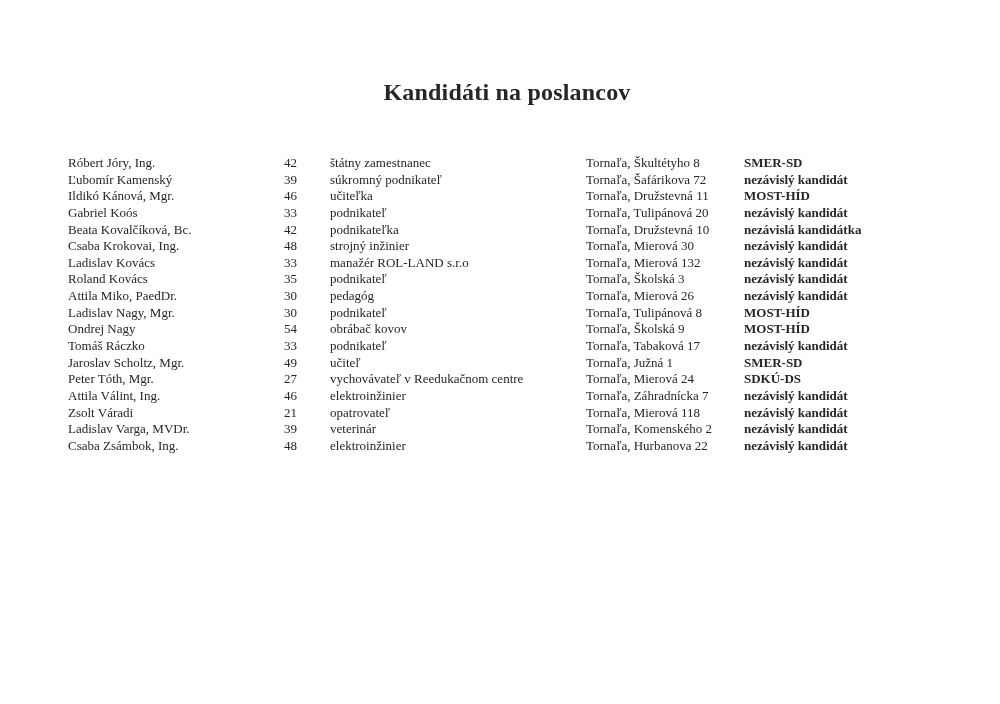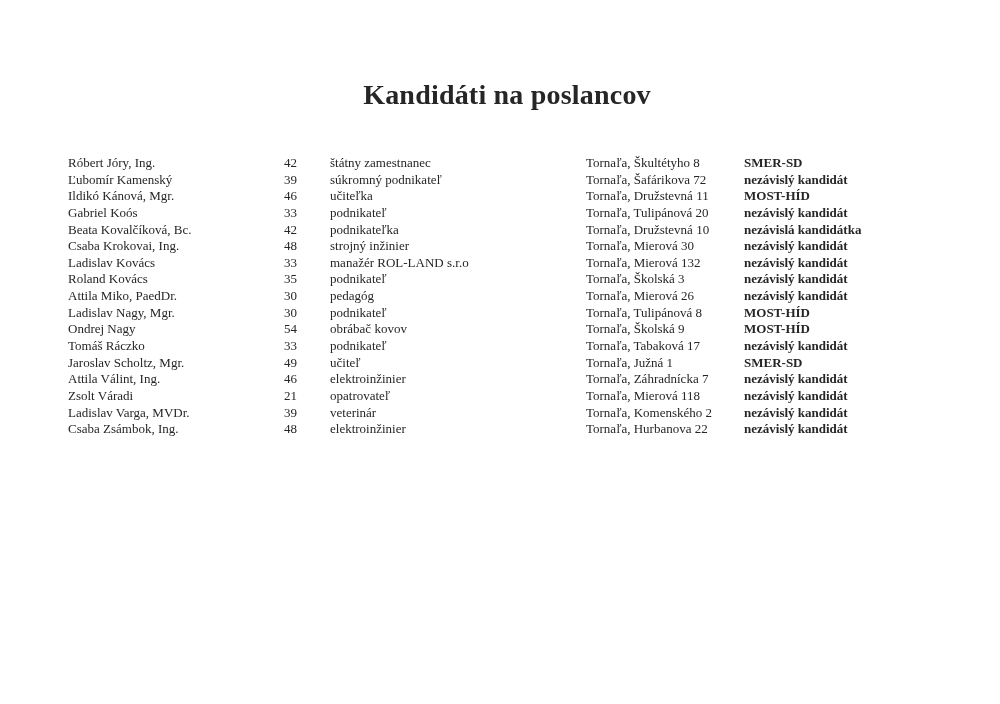--- a/index.html
+++ b/index.html
@@ -16,21 +16,21 @@
     color: #262626;
   }
   .doc-title {
     position: absolute;
     top: 79px;
     left: 0;
     width: 1000px;
     padding-left: 14px;
     box-sizing: border-box;
     text-align: center;
-    font-size: 28px;
+    font-size: 24px;
     font-weight: bold;
     margin: 0;
     letter-spacing: 0.2px;
   }
   .candidates-table {
     position: absolute;
     top: 155px;
     left: 0;
     width: 1000px;
     text-align: right;
@@ -144,20 +144,27 @@
         <span class="cell c-party">nezávislý kandidát</span>
       </div>
       <div class="row">
         <span class="cell c-name">Jaroslav Scholtz, Mgr.</span>
         <span class="cell c-age">49</span>
         <span class="cell c-occ">učiteľ</span>
         <span class="cell c-addr">Tornaľa, Južná 1</span>
         <span class="cell c-party">SMER-SD</span>
       </div>
       <div class="row">
+        <span class="cell c-name">Peter Tóth, Mgr.</span>
+        <span class="cell c-age">27</span>
+        <span class="cell c-occ">vychovávateľ v Reedukačnom centre</span>
+        <span class="cell c-addr">Tornaľa, Mierová 24</span>
+        <span class="cell c-party">SDKÚ-DS</span>
+      </div>
+      <div class="row">
         <span class="cell c-name">Attila Válint, Ing.</span>
         <span class="cell c-age">46</span>
         <span class="cell c-occ">elektroinžinier</span>
         <span class="cell c-addr">Tornaľa, Záhradnícka 7</span>
         <span class="cell c-party">nezávislý kandidát</span>
       </div>
       <div class="row">
         <span class="cell c-name">Zsolt Váradi</span>
         <span class="cell c-age">21</span>
         <span class="cell c-occ">opatrovateľ</span>

